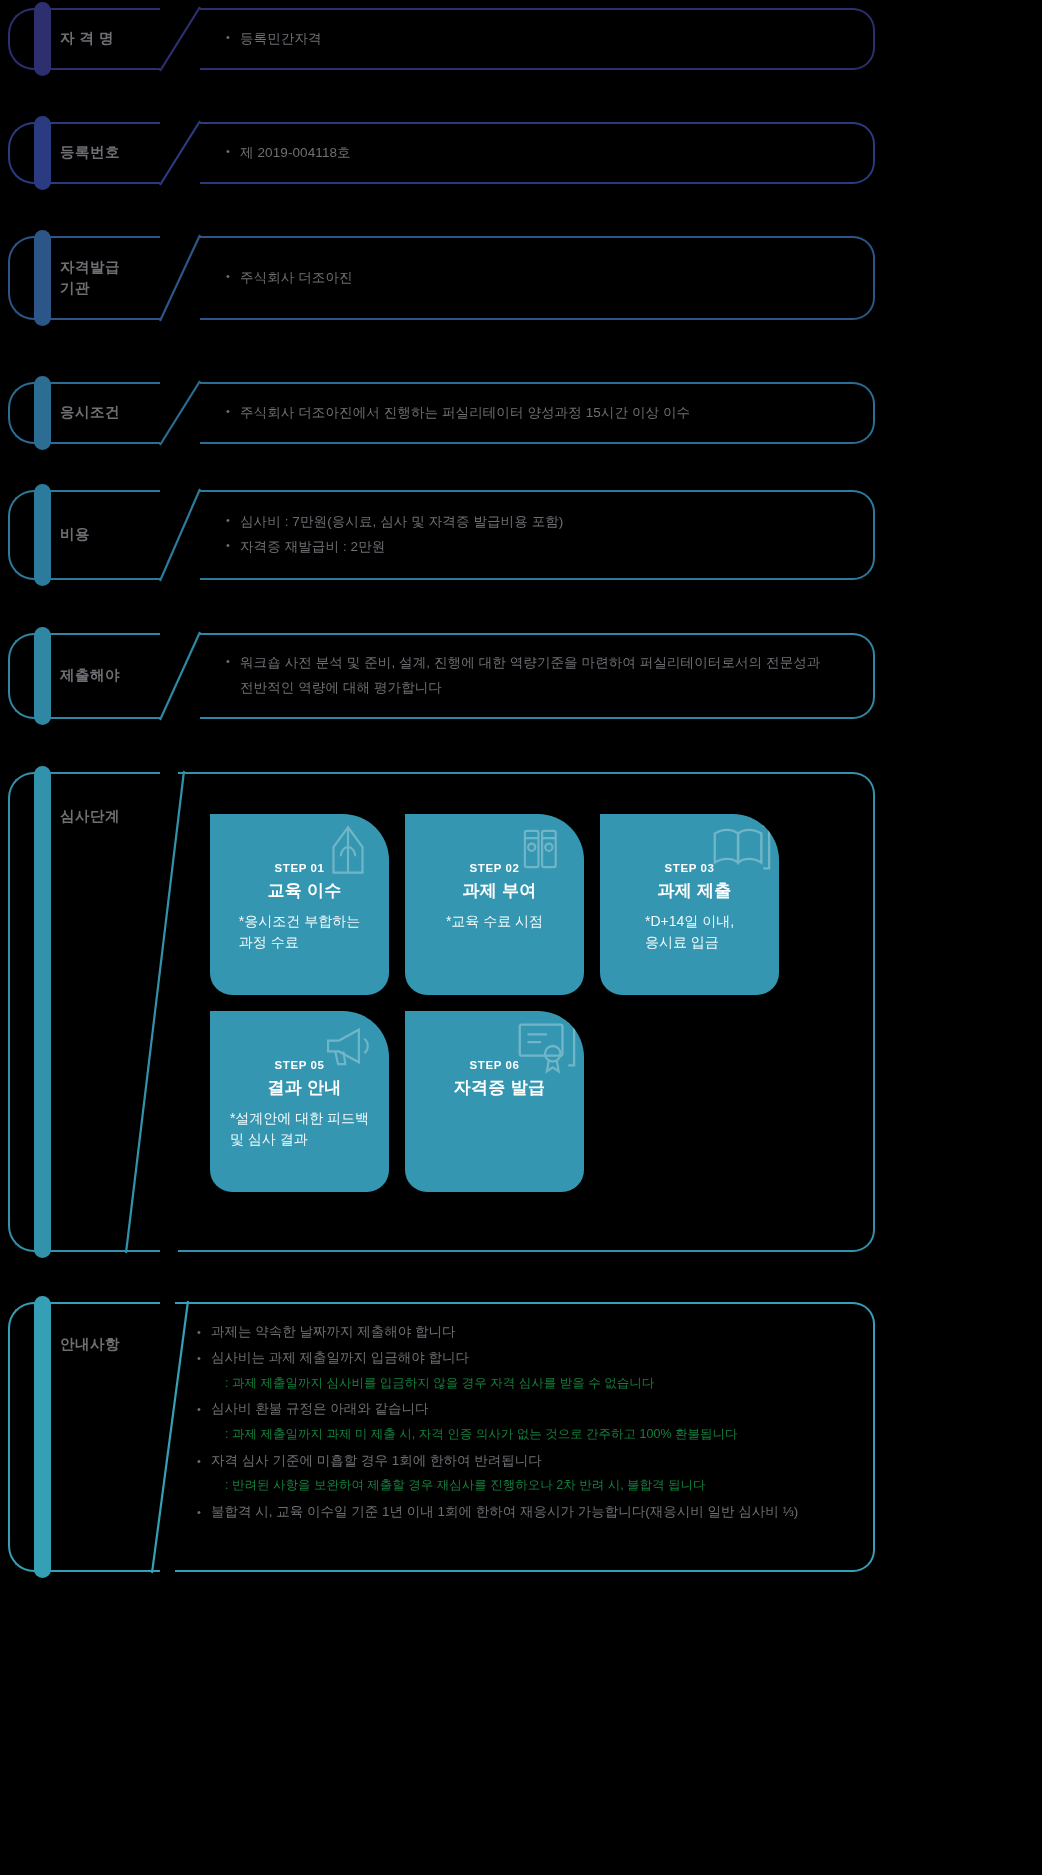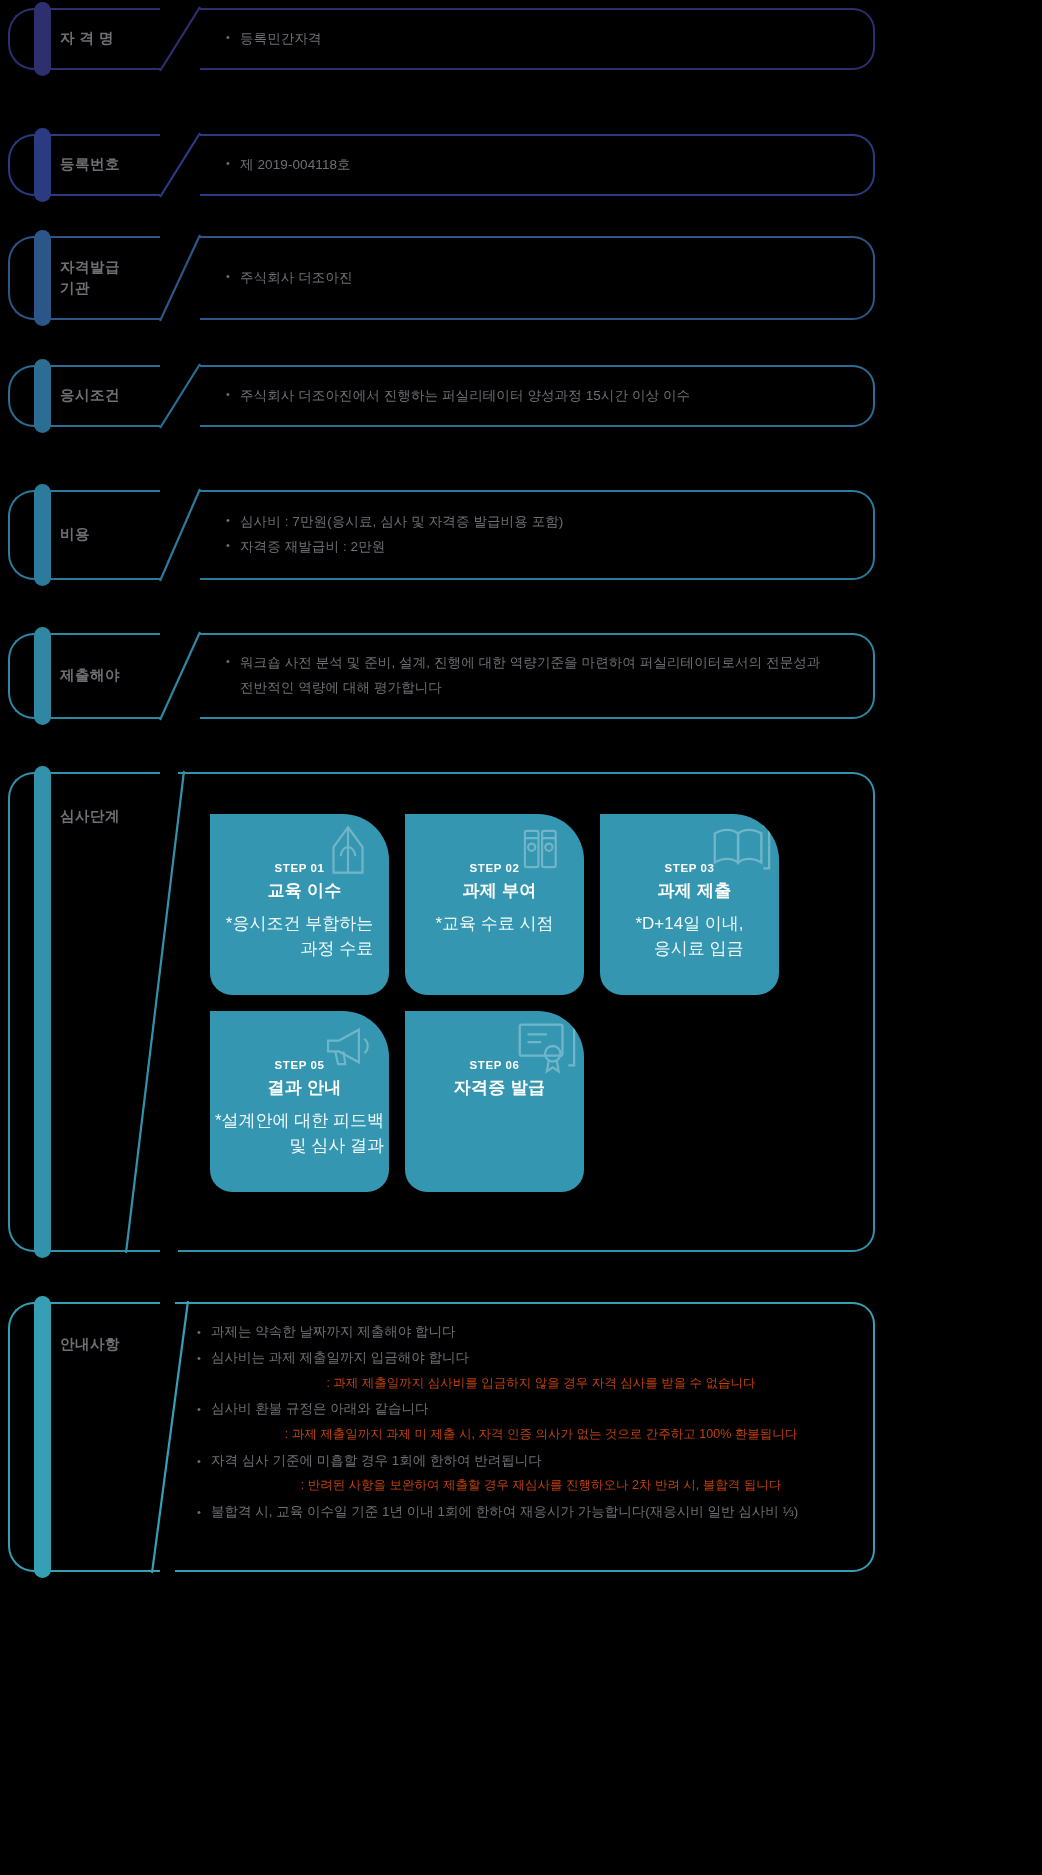--- a/index.html
+++ b/index.html
@@ -119,21 +119,21 @@
     flex: 0 0 auto;
     width: 14px;
     font-size: 11px;
     line-height: 1.85;
     color: #6f6f74;
   }
   .bullet-body { flex: 1 1 auto; white-space: pre-line; }
 
   
   .c0 { color: #2d2f6e; }
-  .c1 { color: #2a3b82; margin-top: 12px; }
+  .c1 { color: #2a3b82; }
   .c2 { color: #2c5687; }
   .c3 { color: #2b6d93; }
   .c4 { color: #2c7b9c; }
   .c5 { color: #2f87a3; }
   .c6 { color: #3392ab; }
   .c7 { color: #35a0b5; }
 
   
   .steps-panel {
     position: absolute;
@@ -186,45 +186,44 @@
   .step-title {
     margin-top: 4px;
     font-size: 17px;
     font-weight: 700;
     letter-spacing: .3px;
     line-height: 1.3;
     margin-left: 10px;
   }
   .step-note {
     margin-top: 9px;
-    font-size: 17px;
+    font-size: 14px;
     line-height: 1.5;
-    text-align: right;
+    text-align: left;
     white-space: pre-line;
     color: #f2fbfd;
   }
 
   
   .notice-list { display: block; }
   .notice-item {
     display: flex;
     align-items: flex-start;
     color: #6f6f74;
     font-size: 13.5px;
     line-height: 1.55;
     margin-bottom: 5px;
   }
   .notice-sub {
-    color: #c2410c;
+    color: #15803d;
     font-size: 12.5px;
     line-height: 1.55;
     padding-left: 28px;
     margin-top: 1px;
     margin-bottom: 6px;
-    text-align: center;
   }
 </style>
 </head>
 <body>
 
 <div class="page">
 
   <div class="row c0" style="top:8px; height:62px; width:1042px;">
     <div class="handle">
       <div class="ring"></div>
@@ -294,21 +293,21 @@
     <div class="panel" style="left:200px; width:675px;">
       <div class="panel-inner">
         <div class="bullet-line">
           <span class="bullet-dot">•</span>
           <span class="bullet-body">주식회사 더조아진</span>
         </div>
       </div>
     </div>
   </div>
 
-  <div class="row c3" style="top:365px; height:62px; width:1042px;">
+  <div class="row c3" style="top:382px; height:62px; width:1042px;">
     <div class="handle">
       <div class="ring"></div>
       <div class="bar"></div>
     </div>
     <div class="rule rule-top-left"></div>
     <div class="rule rule-bot-left"></div>
     <div class="label-cell">
       <div class="label-text">응시조건</div>
     </div>
     <div class="slash" style="left:150px;">

